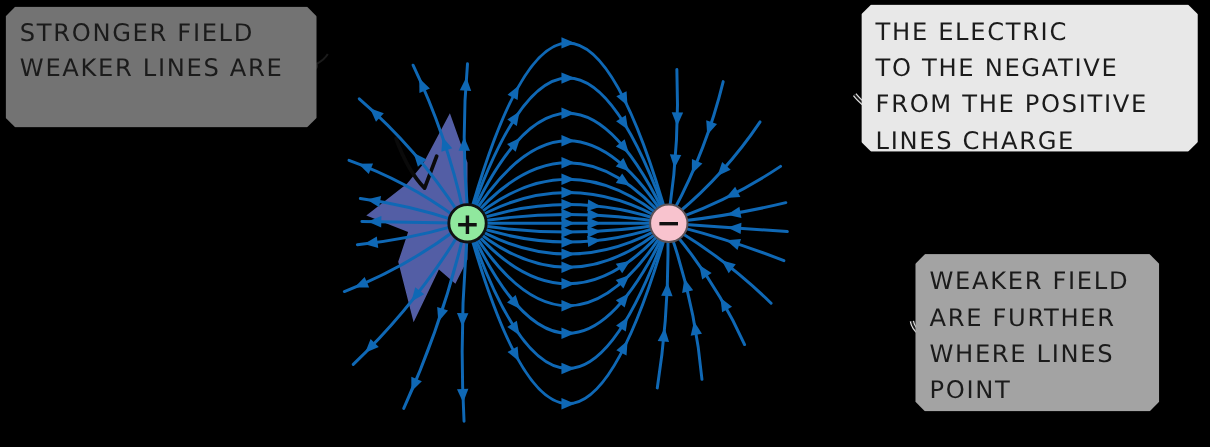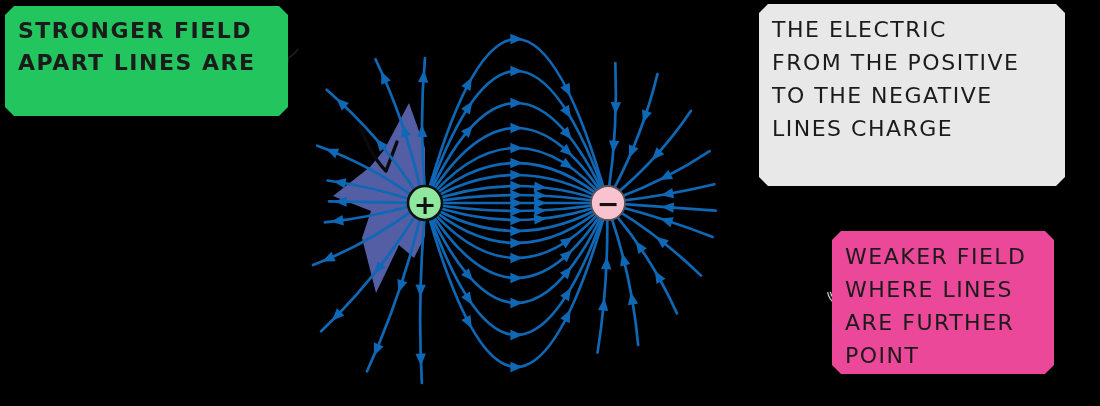--- a/index.html
+++ b/index.html
@@ -5,21 +5,21 @@
   html,body{margin:0;padding:0;background:#000;}
   .stage{position:relative;width:1100px;height:406px;background:#000;overflow:hidden;
          font-family:"DejaVu Sans",sans-serif;}
   .callout{position:absolute;box-sizing:border-box;
            font-size:22px;line-height:32px;letter-spacing:1.5px;font-weight:400;
            padding:9px 13px;
            clip-path:polygon(9px 0,calc(100% - 9px) 0,100% 9px,100% calc(100% - 9px),
                      calc(100% - 9px) 100%,9px 100%,0 calc(100% - 9px),0 9px);}
   .callout .line{white-space:nowrap;}
   #callout-1{left:5px;top:6px;width:283px;height:110px;}
-  #callout-2{left:759px;top:4px;width:306px;height:182px;line-height:33px;}
+  #callout-2{left:783px;top:4px;width:306px;height:134px;line-height:33px;}
   #callout-3{left:832px;top:231px;width:222px;height:143px;line-height:33px;}
   svg{position:absolute;left:0;top:0;}
   .charge-label{font-family:"DejaVu Sans",sans-serif;font-weight:bold;font-size:27px;
                 text-anchor:middle;dominant-baseline:central;fill:#111;}
 </style>
 </head>
 <body>
 
 <div class="stage">
 
@@ -174,32 +174,32 @@
         <circle cx="839" cy="305" r="3.2"></circle>
           <path d="M 836,303 Q 830,298 829,292"></path>
       </g>
       <g stroke="#1b1b1b" stroke-width="1.8">
         <circle cx="839" cy="305" r="3.2"></circle>
           <path d="M 836,303 Q 830,298 829,292"></path>
       </g>
     </g>
   </svg>
 
-  <div class="callout" id="callout-1" style="background: #22c55e; color: rgb(27, 27, 27); font-weight: bold;">
+  <div class="callout" id="callout-1" style="background: #737373; color: rgb(27, 27, 27);">
     <div class="line">STRONGER FIELD</div>
-    <div class="line">APART LINES ARE</div>
+    <div class="line">WEAKER LINES ARE</div>
   </div>
 
   <div class="callout" id="callout-2" style="background: rgb(232, 232, 232); color: rgb(27, 27, 27);">
     <div class="line">THE ELECTRIC</div>
+    <div class="line">TO THE NEGATIVE</div>
     <div class="line">FROM THE POSITIVE</div>
-    <div class="line">TO THE NEGATIVE</div>
     <div class="line">LINES CHARGE</div>
   </div>
 
-  <div class="callout" id="callout-3" style="background: #ec4899; color: rgb(27, 27, 27);">
+  <div class="callout" id="callout-3" style="background: #a3a3a3; color: rgb(27, 27, 27);">
     <div class="line">WEAKER FIELD</div>
+    <div class="line">ARE FURTHER</div>
     <div class="line">WHERE LINES</div>
-    <div class="line">ARE FURTHER</div>
     <div class="line">POINT</div>
   </div>
 
 </div>
 
 </body></html>

